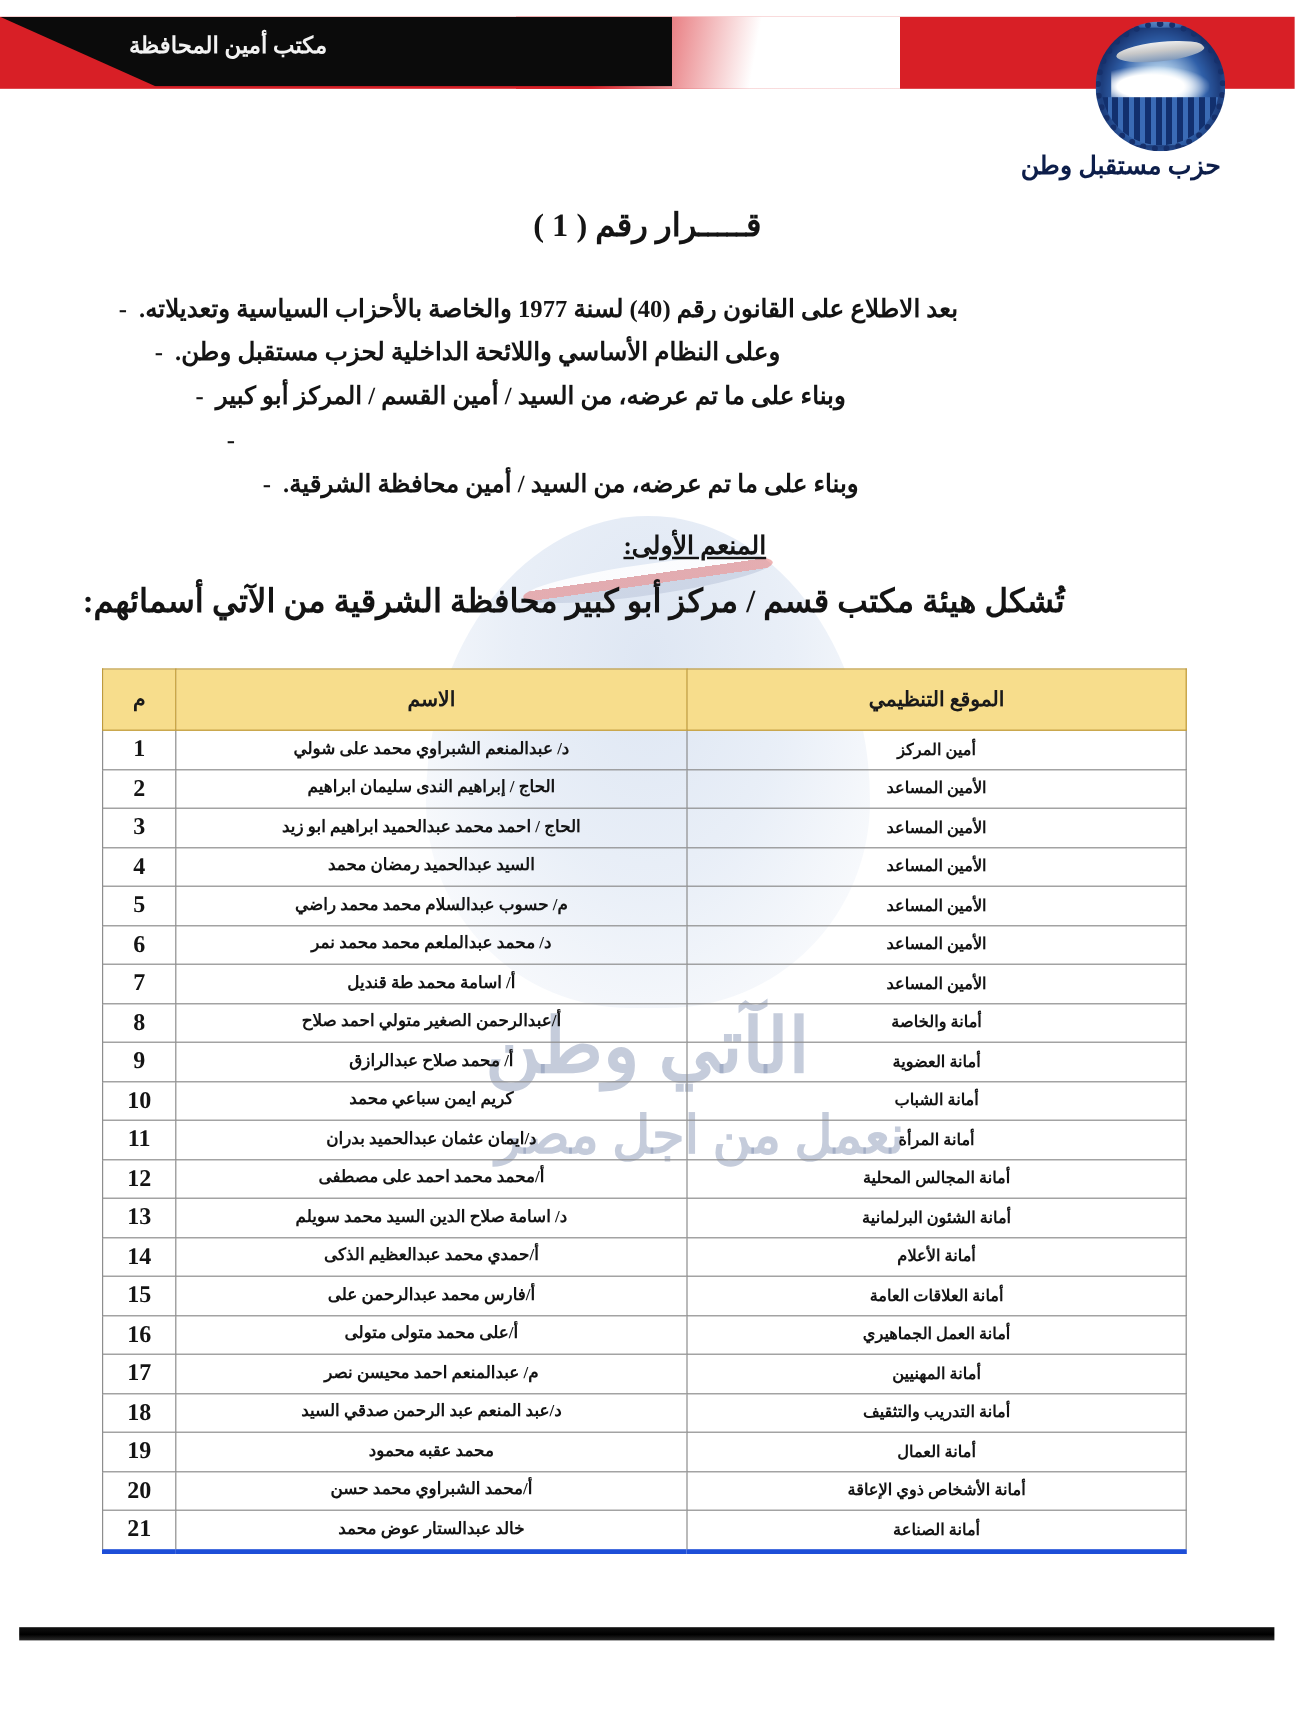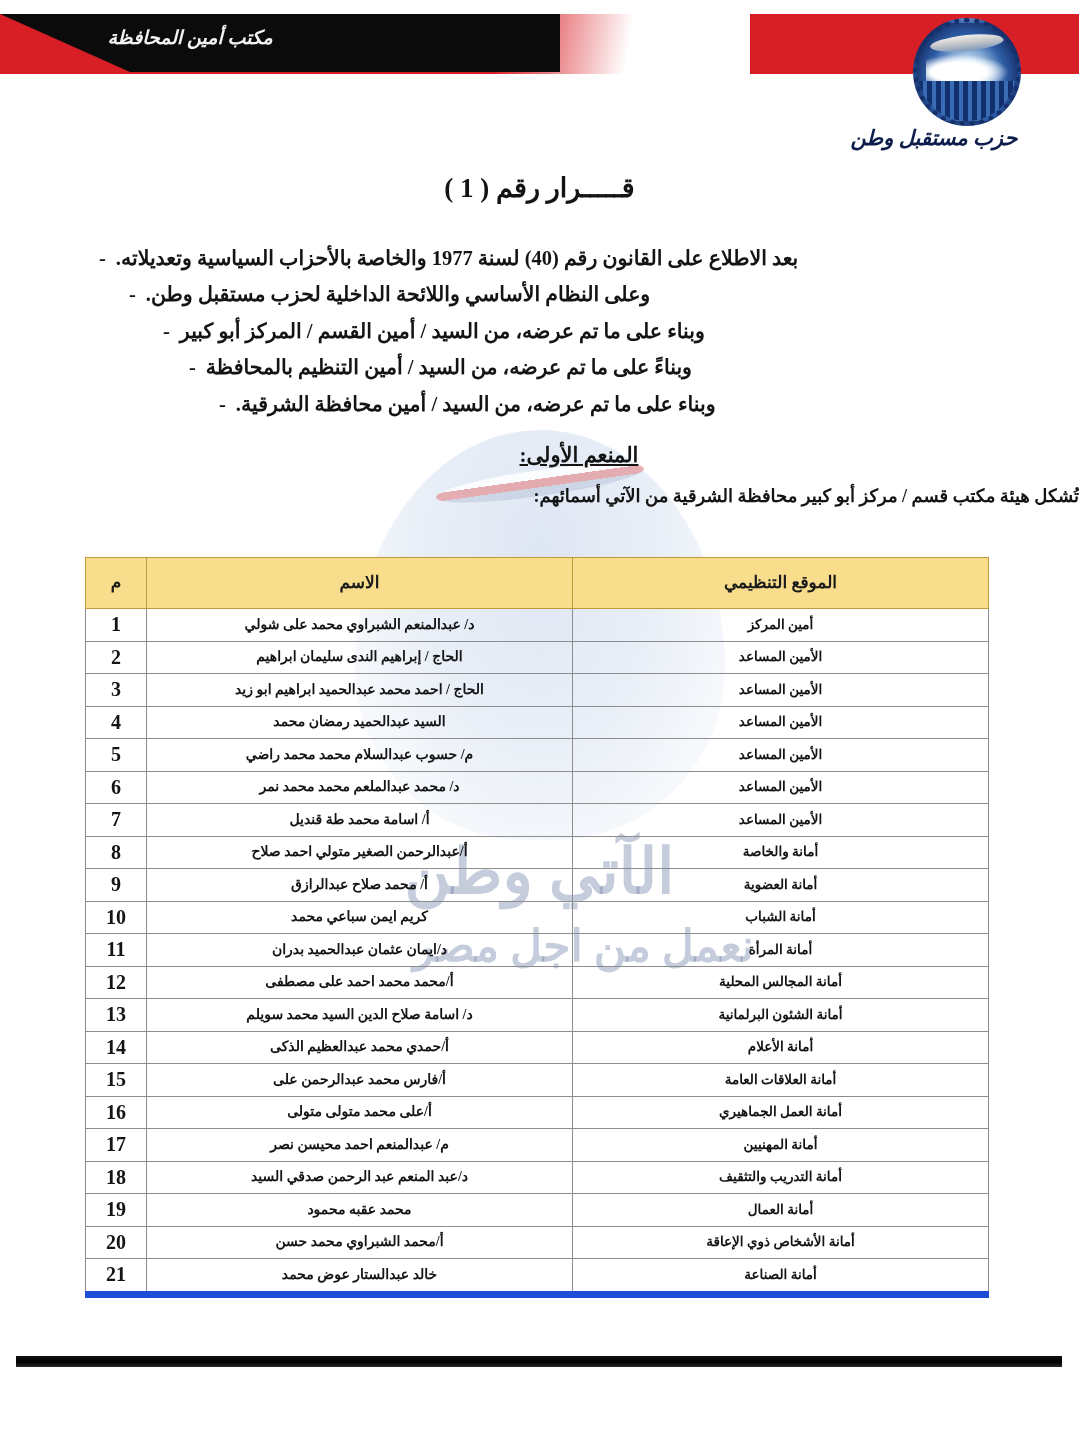--- a/index.html
+++ b/index.html
@@ -4,21 +4,21 @@
 <title>قرار رقم 1</title>
 <style>
   html,body{margin:0;padding:0;background:#ffffff;}
   body{
     width:1079px;height:1434px;position:relative;overflow:hidden;
     font-family:"Liberation Serif","DejaVu Serif",serif;
     color:#141414;
   }
 
   
-  .header{position:absolute;top:0;left:0;width:1079px;height:165px;font-style:italic;}
+  .header{position:absolute;top:0;left:0;width:1079px;height:165px;}
   .hdr-red{
     position:absolute;top:14px;left:0;width:1079px;height:60px;
     background:#d81f26;
   }
   .hdr-red-fade{
     position:absolute;top:14px;left:430px;width:320px;height:60px;
     background:linear-gradient(100deg,#d81f26 0%,#d81f26 22%,#ffffff 62%,#ffffff 100%);
   }
   .hdr-black{
     position:absolute;top:14px;left:0px;width:560px;height:58px;
@@ -98,22 +98,22 @@
   .c-i2{padding-left:30px;}
   .c-i3{padding-left:64px;}
   .c-i4{padding-left:90px;}
   .c-i5{padding-left:120px;}
 
   .article-head{
     position:absolute;top:443px;right:0;width:1000px;text-align:center;
     font-size:21px;font-weight:700;text-decoration:underline;
   }
   .article-body{
-    position:absolute;top:485px;right:0;width:1010px;text-align:right;
-    font-size:18px;font-weight:700;
+    position:absolute;top:485px;right:0;width:1010px;text-align:left;
+    font-size:27px;font-weight:700;
   }
 
   
   .tbl-wrap{position:absolute;top:557px;right:90px;width:900px;z-index:3;}
   table.roster{
     border-collapse:collapse;width:900px;table-layout:fixed;
     font-size:13.5px;font-weight:700;
   }
   table.roster th,table.roster td{
     border:1px solid #8d8d8d;text-align:center;vertical-align:middle;
@@ -126,21 +126,21 @@
   }
   th.col-pos{width:415px;}
   th.col-name{width:425px;}
   th.col-num{width:60px;}
   td.cell-pos{font-size:13.5px;}
   td.cell-name{font-size:14px;}
   td.cell-num{
     background:#dde4ed;font-size:20px;font-weight:700;
     font-family:"Liberation Serif","DejaVu Serif",serif;
   }
-  tbody tr:last-child td{border-bottom:7px solid #1d4ed8;text-align:center;}
+  tbody tr:last-child td{border-bottom:4px solid #1d4ed8;text-align:center;}
 
   
   .footer-bar{
     position:absolute;top:1356px;left:16px;width:1046px;height:11px;
     background:linear-gradient(180deg,#111 0%,#000 55%,#2a2a2a 100%);
   }
 </style>
 </head>
 <body>
 
@@ -179,21 +179,20 @@
     <div class="clause c-i2">
       <span class="dash">-</span>
       <span class="txt">وعلى النظام الأساسي واللائحة الداخلية لحزب مستقبل وطن.</span>
     </div>
     <div class="clause c-i3">
       <span class="dash">-</span>
       <span class="txt">وبناء على ما تم عرضه، من السيد / أمين القسم / المركز أبو كبير</span>
     </div>
     <div class="clause c-i4">
       <span class="dash">-</span>
-      <span class="txt">وبناءً على ما تم عرضه، من السيد / أمين التنظيم بالمحافظة</span>
     </div>
     <div class="clause c-i5">
       <span class="dash">-</span>
       <span class="txt">وبناء على ما تم عرضه، من السيد / أمين محافظة الشرقية.</span>
     </div>
   </div>
 
   <div class="article-head">المنعم الأولى:</div>
   <div class="article-body">تُشكل هيئة مكتب قسم / مركز أبو كبير محافظة الشرقية من الآتي أسمائهم:</div>
 </div>

